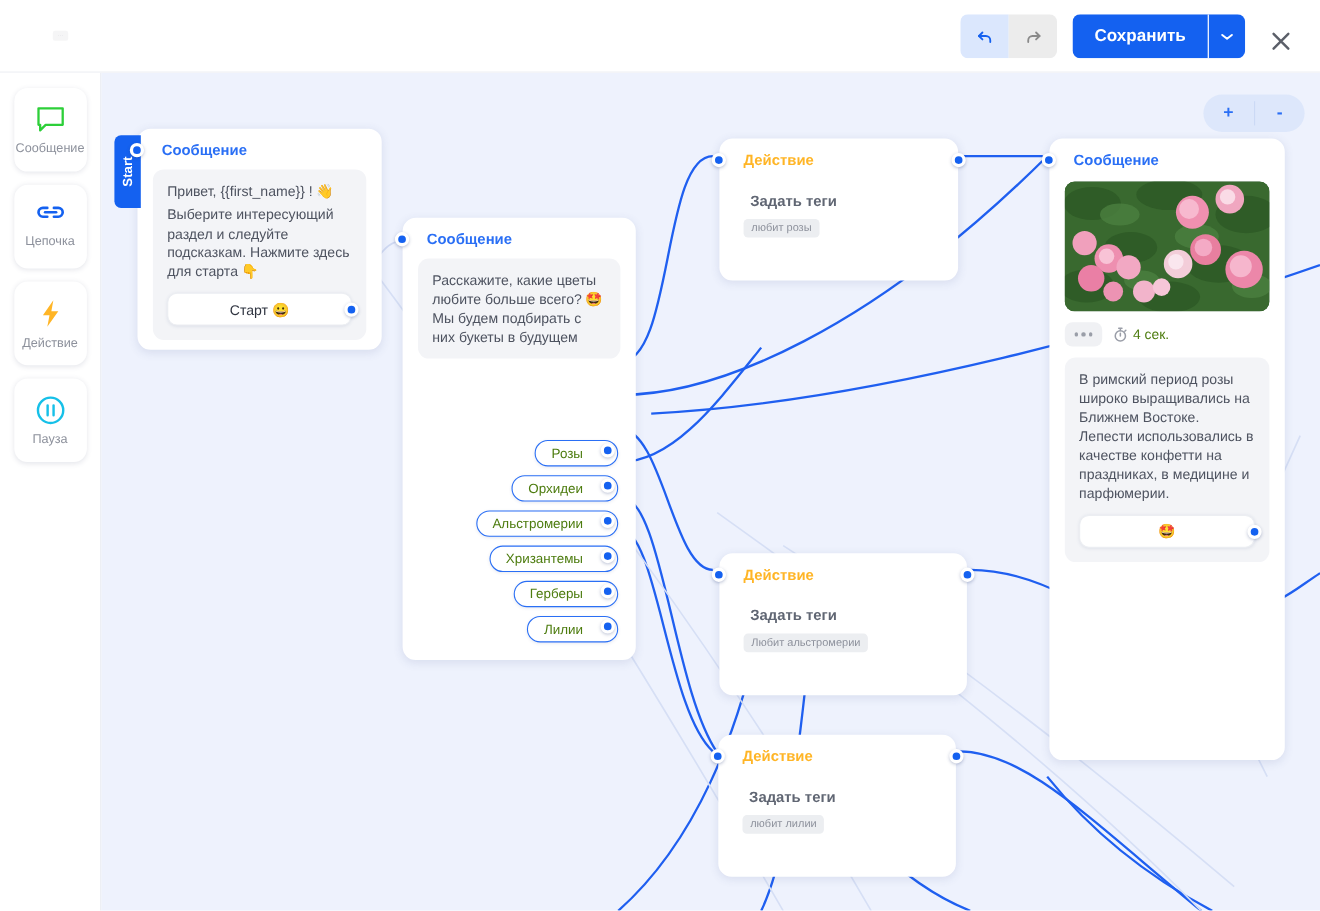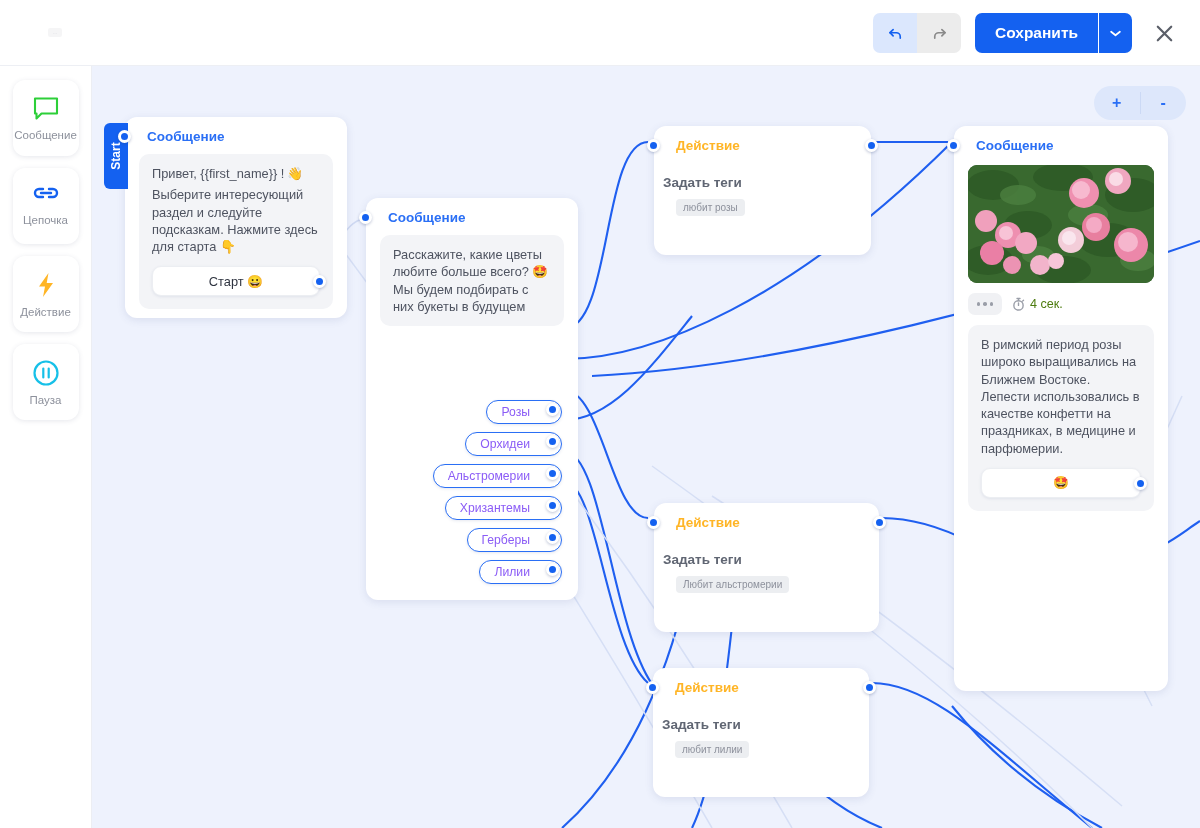--- a/index.html
+++ b/index.html
@@ -19,21 +19,21 @@
   }
   .topbar-ghost {
     position: absolute; left: 48px; top: 28px;
     width: 14px; height: 9px; border-radius: 2px;
     background: #f2f2f4; opacity: .75;
     font-size: 5px; color: #c9c9cf; overflow: hidden; line-height: 9px;
     text-align: center;
   }
   .toolbar-right {
     position: absolute; right: 20px; top: 13px;
-    display: flex; align-items: center; gap: 14px; padding-left: 16px;
+    display: flex; align-items: flex-end; gap: 14px; padding-left: 16px;
   }
   .undo-redo { display: flex; border-radius: 7px; overflow: hidden; }
   .ur-btn {
     width: 44px; height: 40px; display: flex; align-items: center; justify-content: center;
     cursor: pointer; border: none;
   }
   .ur-undo { background: #dbe7fd; }
   .ur-redo { background: #ececec; }
   .save-group { display: flex; height: 40px; border-radius: 7px; overflow: hidden; }
   .save-btn {
@@ -124,32 +124,32 @@
 
   .reply-btn {
     margin: 11px 0 2px 0; background: #ffffff; border: 1px solid #eceef2;
     border-radius: 9px; height: 30px; position: relative;
     display: flex; align-items: center; justify-content: center;
     font-size: 12.8px; color: #2f3440; cursor: pointer;
     box-shadow: 0 1px 3px rgba(60,75,130,.10);
   }
   .reply-btn .port { right: -7px; top: 8px; }
 
-  .act-label { font-size: 13.5px; font-weight: 700; color: #606673; padding: 22px 0 0 9px; }
+  .act-label { font-size: 13.5px; font-weight: 700; color: #606673; padding: 22px 0 0 28px; }
   .tag {
     display: inline-block; margin: 9px 0 0 22px; background: #eceef1;
     border-radius: 4px; padding: 3px 7px; font-size: 10px; color: #8d919c;
   }
 
   
   .chips { position: absolute; right: 16px; bottom: 16px; display: flex; flex-direction: column; align-items: flex-end; gap: 8px; }
   .chip {
     position: relative; height: 24px; border: 1.4px solid #2a6ff5; border-radius: 13px;
     background: #ffffff; display: flex; align-items: center;
-    padding: 0 31px 0 14px; font-size: 12.2px; color: #8b5cf6; cursor: pointer;
+    padding: 0 31px 0 14px; font-size: 12.2px; color: #4d7c0f; cursor: pointer;
     box-shadow: 0 1px 3px rgba(60,75,130,.12);
   }
   .chip .dot {
     position: absolute; right: 2px; top: 2px;
     width: 13px; height: 13px; border-radius: 50%;
     background: #1461f0; border: 3px solid #fff;
     box-shadow: 0 1px 3px rgba(40,60,120,.3);
   }
 
   

